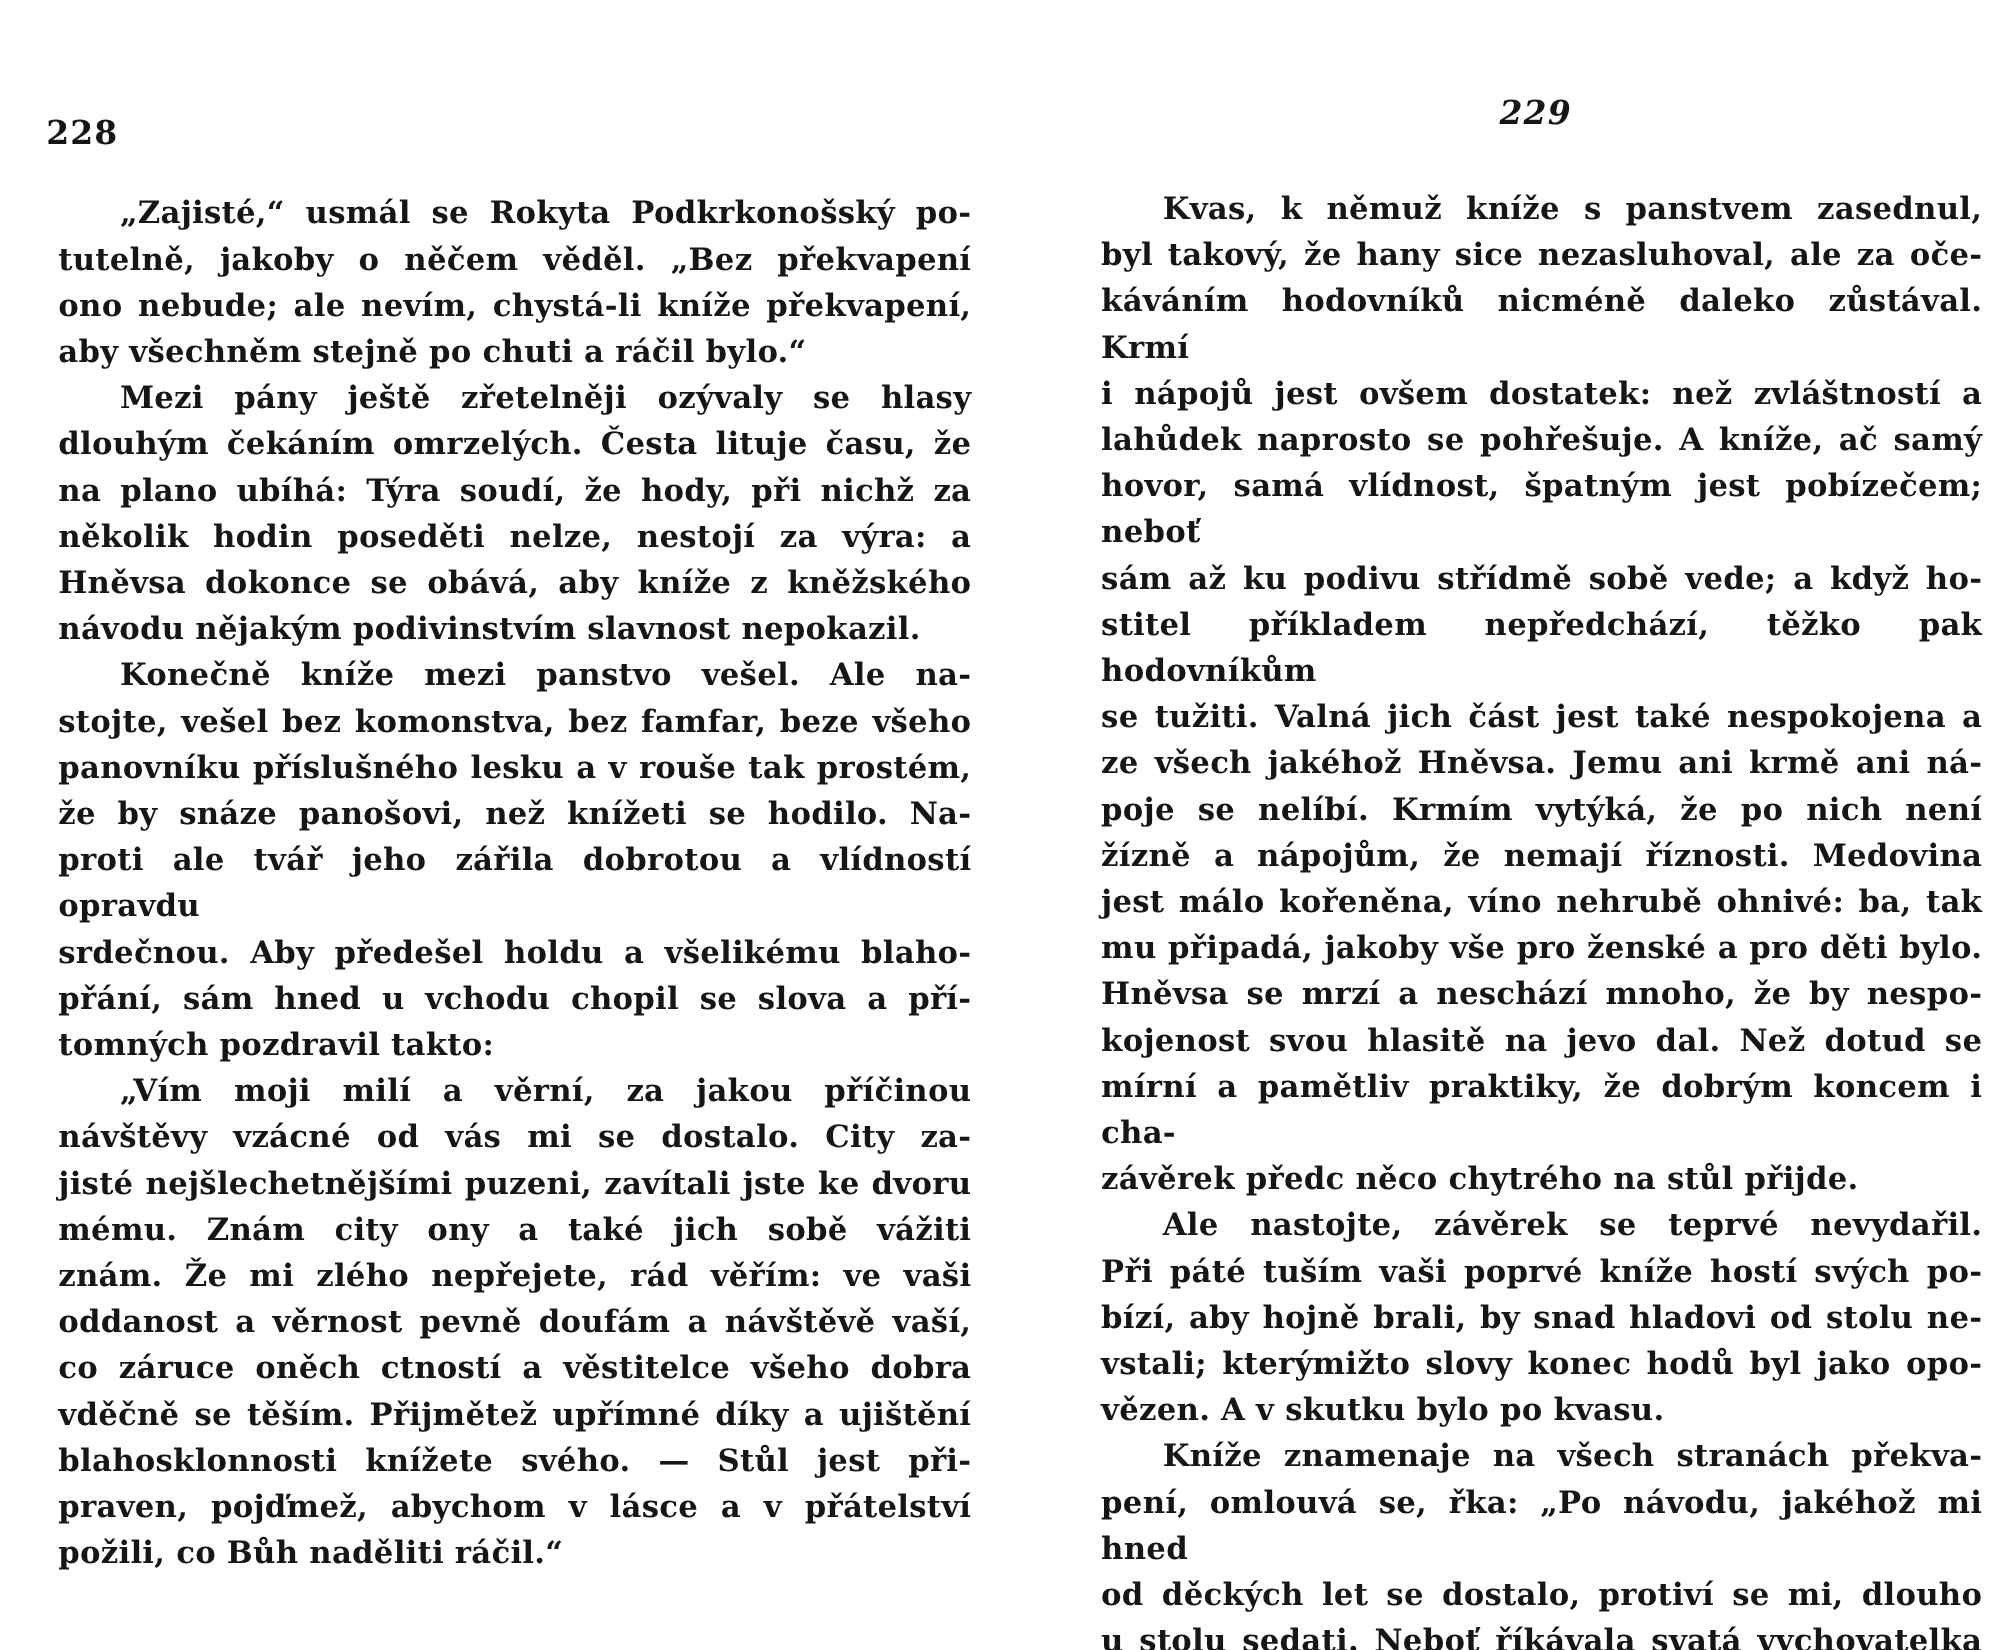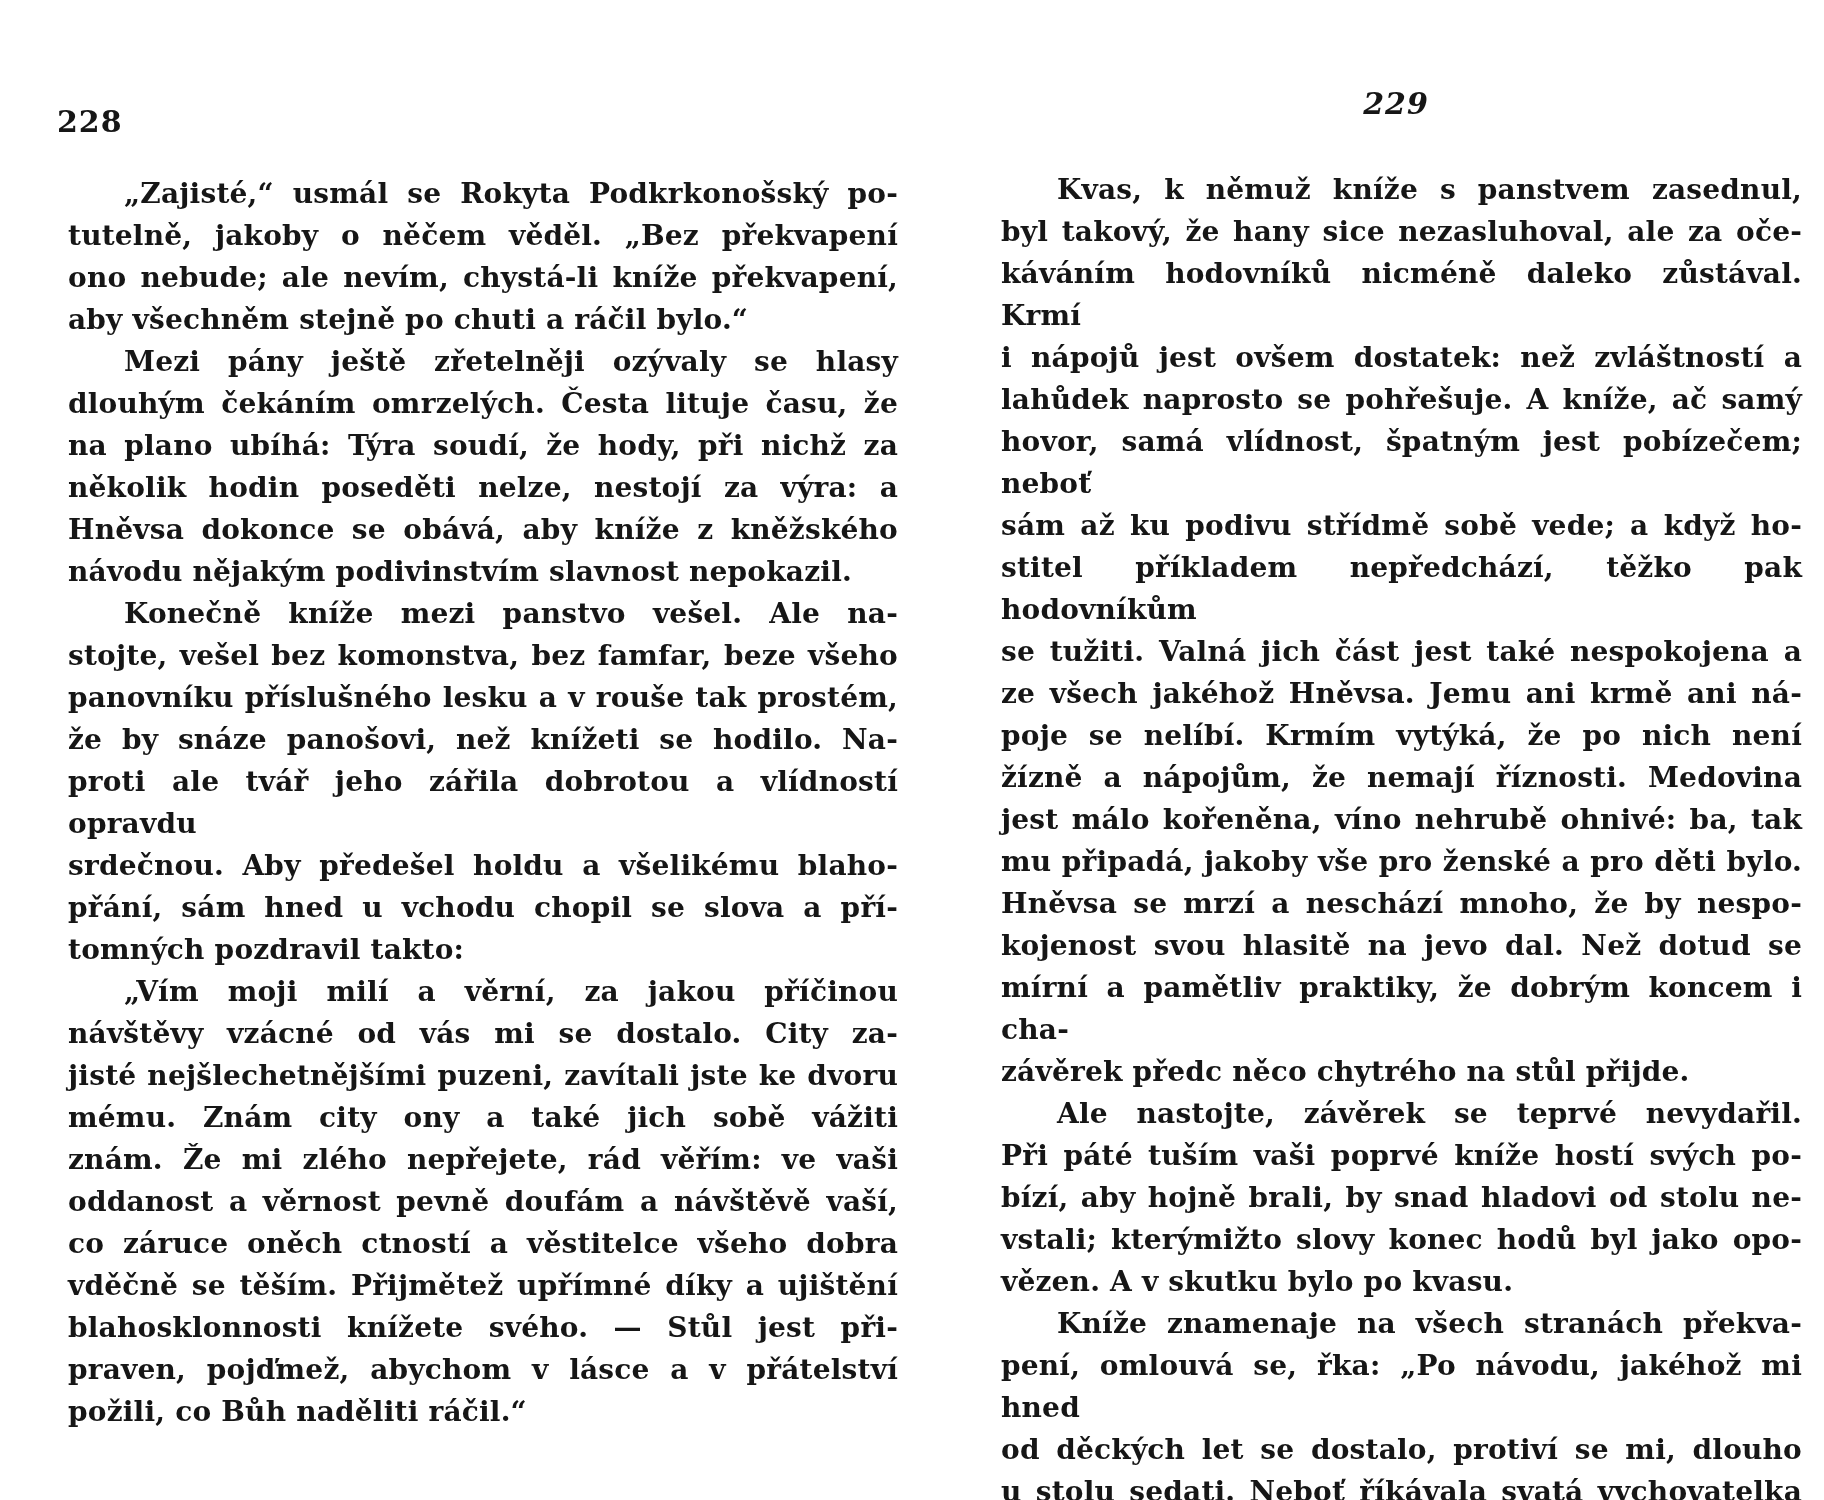--- a/index.html
+++ b/index.html
@@ -12,21 +12,21 @@
     position: relative;
     background: #ffffff;
     font-family: "DejaVu Serif", "Liberation Serif", serif;
     color: #161616;
     overflow: hidden;
   }
   .page {
     position: absolute;
   }
   .page--left {
-    left: 57px;
+    left: 42px;
     top: 104px;
     width: 841px;
   }
   .page--right {
     left: 990px;
     top: 86px;
     width: 812px;
   }
   .page-number {
     font-size: 30px;

